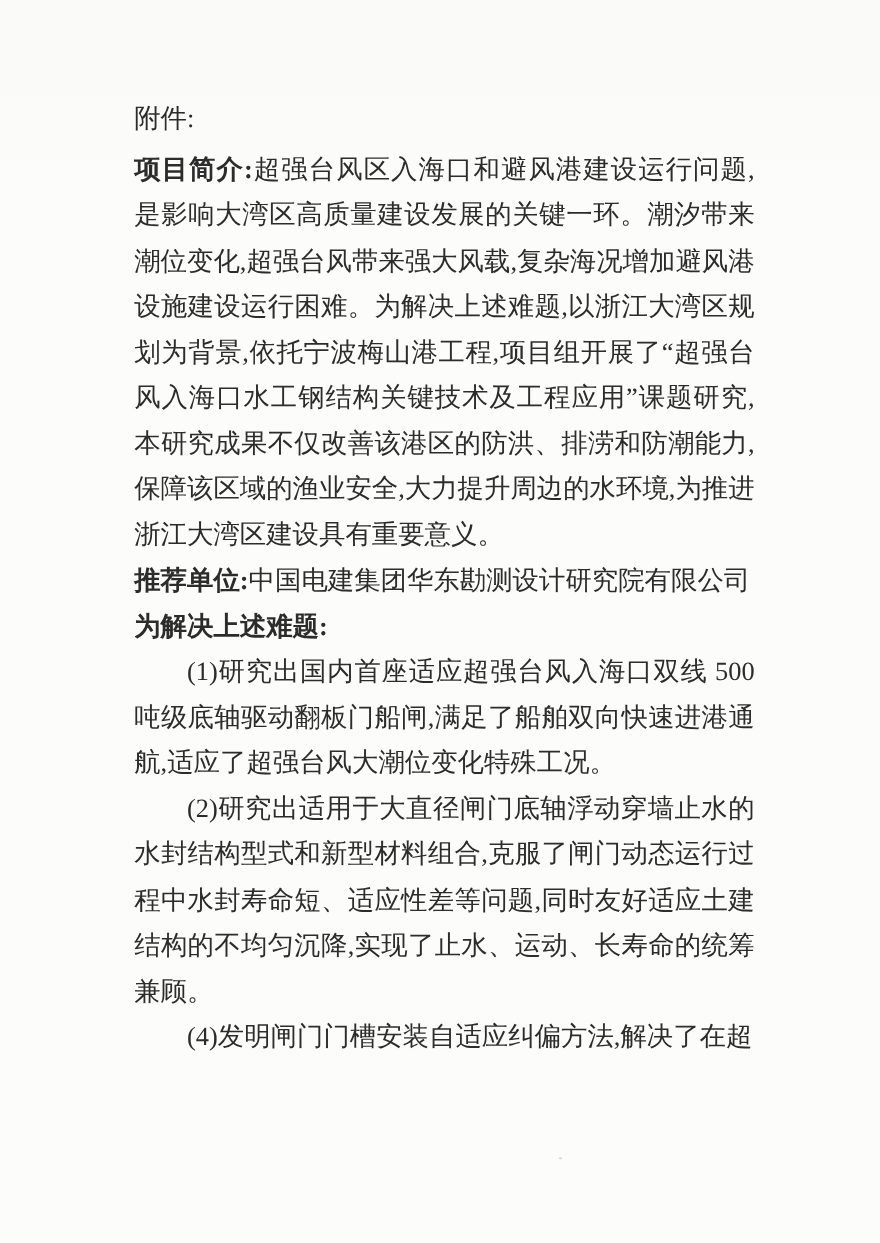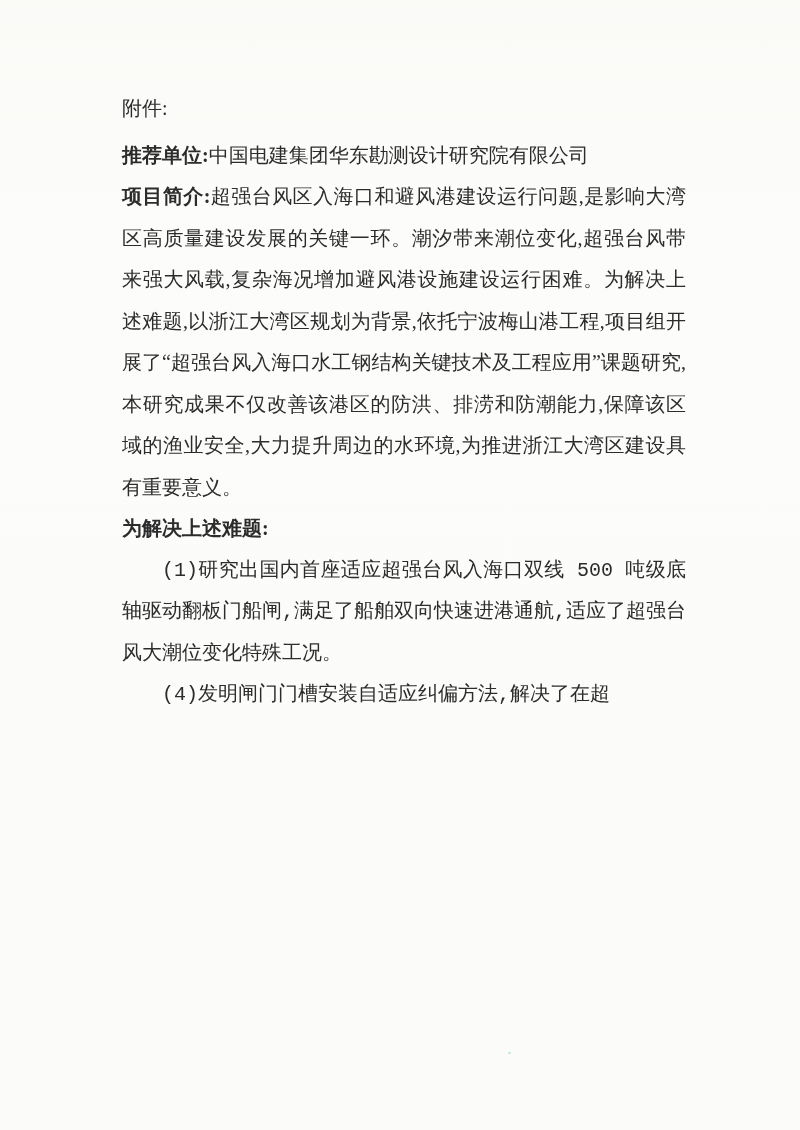--- a/index.html
+++ b/index.html
@@ -21,66 +21,66 @@
     position: absolute;
     inset: 0;
     background: linear-gradient(180deg, rgba(245,245,242,0.35) 0%, rgba(255,255,255,0) 18%, rgba(250,250,248,0.25) 100%);
     pointer-events: none;
   }
   .content {
     position: absolute;
     left: 122px;
     top: 88px;
     width: 564px;
-    font-size: 20px;
+    font-size: 24px;
     line-height: 41.5px;
     color: #2c2c2c;
     text-align: justify;
   }
   .content p {
     margin: 0;
     padding: 0;
   }
   .attachment {
     text-align: left;
     margin-bottom: 5px !important;
   }
   .bold {
     font-weight: bold;
   }
   .indent {
     text-indent: 2em;
-    font-family: Liberation Mono, monospace;
   }
   .speck {
     position: absolute;
     left: 508px;
     top: 1052px;
     width: 3px;
     height: 2px;
     background: #bfe3da;
     border-radius: 50%;
   }
 </style>
 </head>
 <body>
 
 <div class="page">
   <div class="content">
 
     <p class="attachment">附件:</p>
 
+    <p class="para"><span class="bold">项目简介:</span><span>超强台风区入海口和避风港建设运行问题,是影响大湾区高质量建设发展的关键一环。潮汐带来潮位变化,超强台风带来强大风载,复杂海况增加避风港设施建设运行困难。为解决上述难题,以浙江大湾区规划为背景,依托宁波梅山港工程,项目组开展了“超强台风入海口水工钢结构关键技术及工程应用”课题研究,本研究成果不仅改善该港区的防洪、排涝和防潮能力,保障该区域的渔业安全,大力提升周边的水环境,为推进浙江大湾区建设具有重要意义。</span></p>
+
     <p class="para"><span class="bold">推荐单位:</span><span>中国电建集团华东勘测设计研究院有限公司</span></p>
-
-    <p class="para"><span class="bold">项目简介:</span><span>超强台风区入海口和避风港建设运行问题,是影响大湾区高质量建设发展的关键一环。潮汐带来潮位变化,超强台风带来强大风载,复杂海况增加避风港设施建设运行困难。为解决上述难题,以浙江大湾区规划为背景,依托宁波梅山港工程,项目组开展了“超强台风入海口水工钢结构关键技术及工程应用”课题研究,本研究成果不仅改善该港区的防洪、排涝和防潮能力,保障该区域的渔业安全,大力提升周边的水环境,为推进浙江大湾区建设具有重要意义。</span></p>
 
     <p class="para bold">为解决上述难题:</p>
 
     <p class="para indent">(1)研究出国内首座适应超强台风入海口双线 500 吨级底轴驱动翻板门船闸,满足了船舶双向快速进港通航,适应了超强台风大潮位变化特殊工况。</p>
 
+    <p class="para indent">(2)研究出适用于大直径闸门底轴浮动穿墙止水的水封结构型式和新型材料组合,克服了闸门动态运行过程中水封寿命短、适应性差等问题,同时友好适应土建结构的不均匀沉降,实现了止水、运动、长寿命的统筹兼顾。</p>
 
 
     <p class="para indent">(4)发明闸门门槽安装自适应纠偏方法,解决了在超</p>
 
   </div>
 
   <div class="speck"></div>
 </div>
 
 </body></html>

